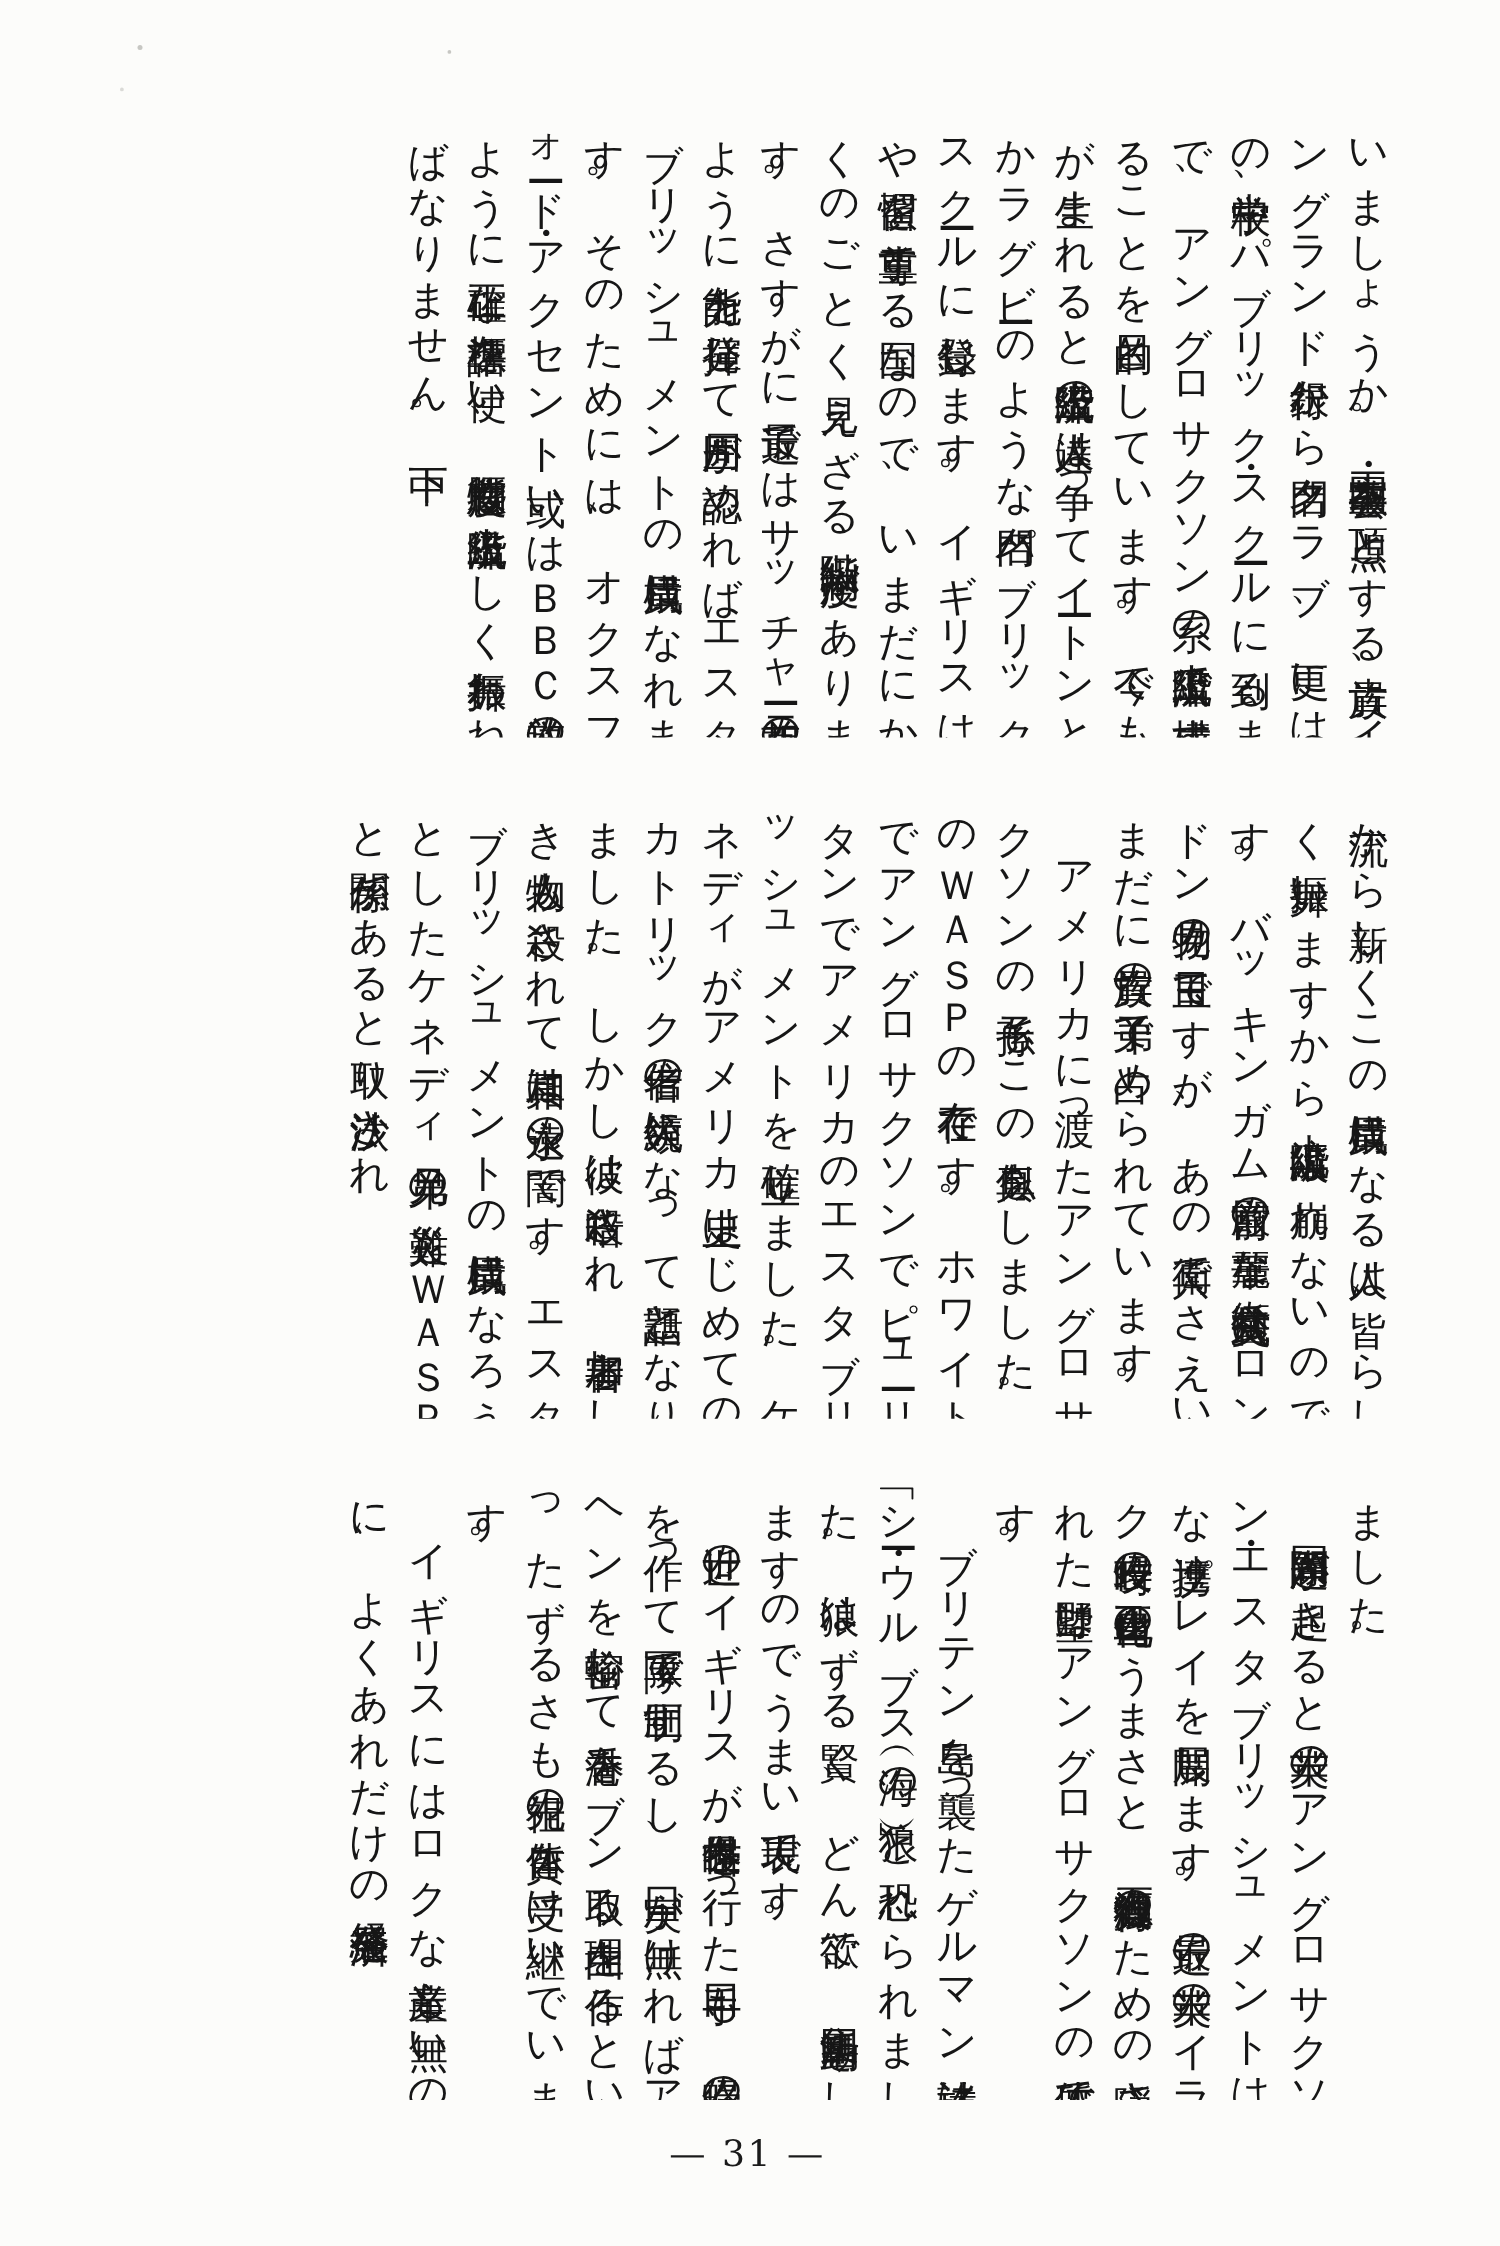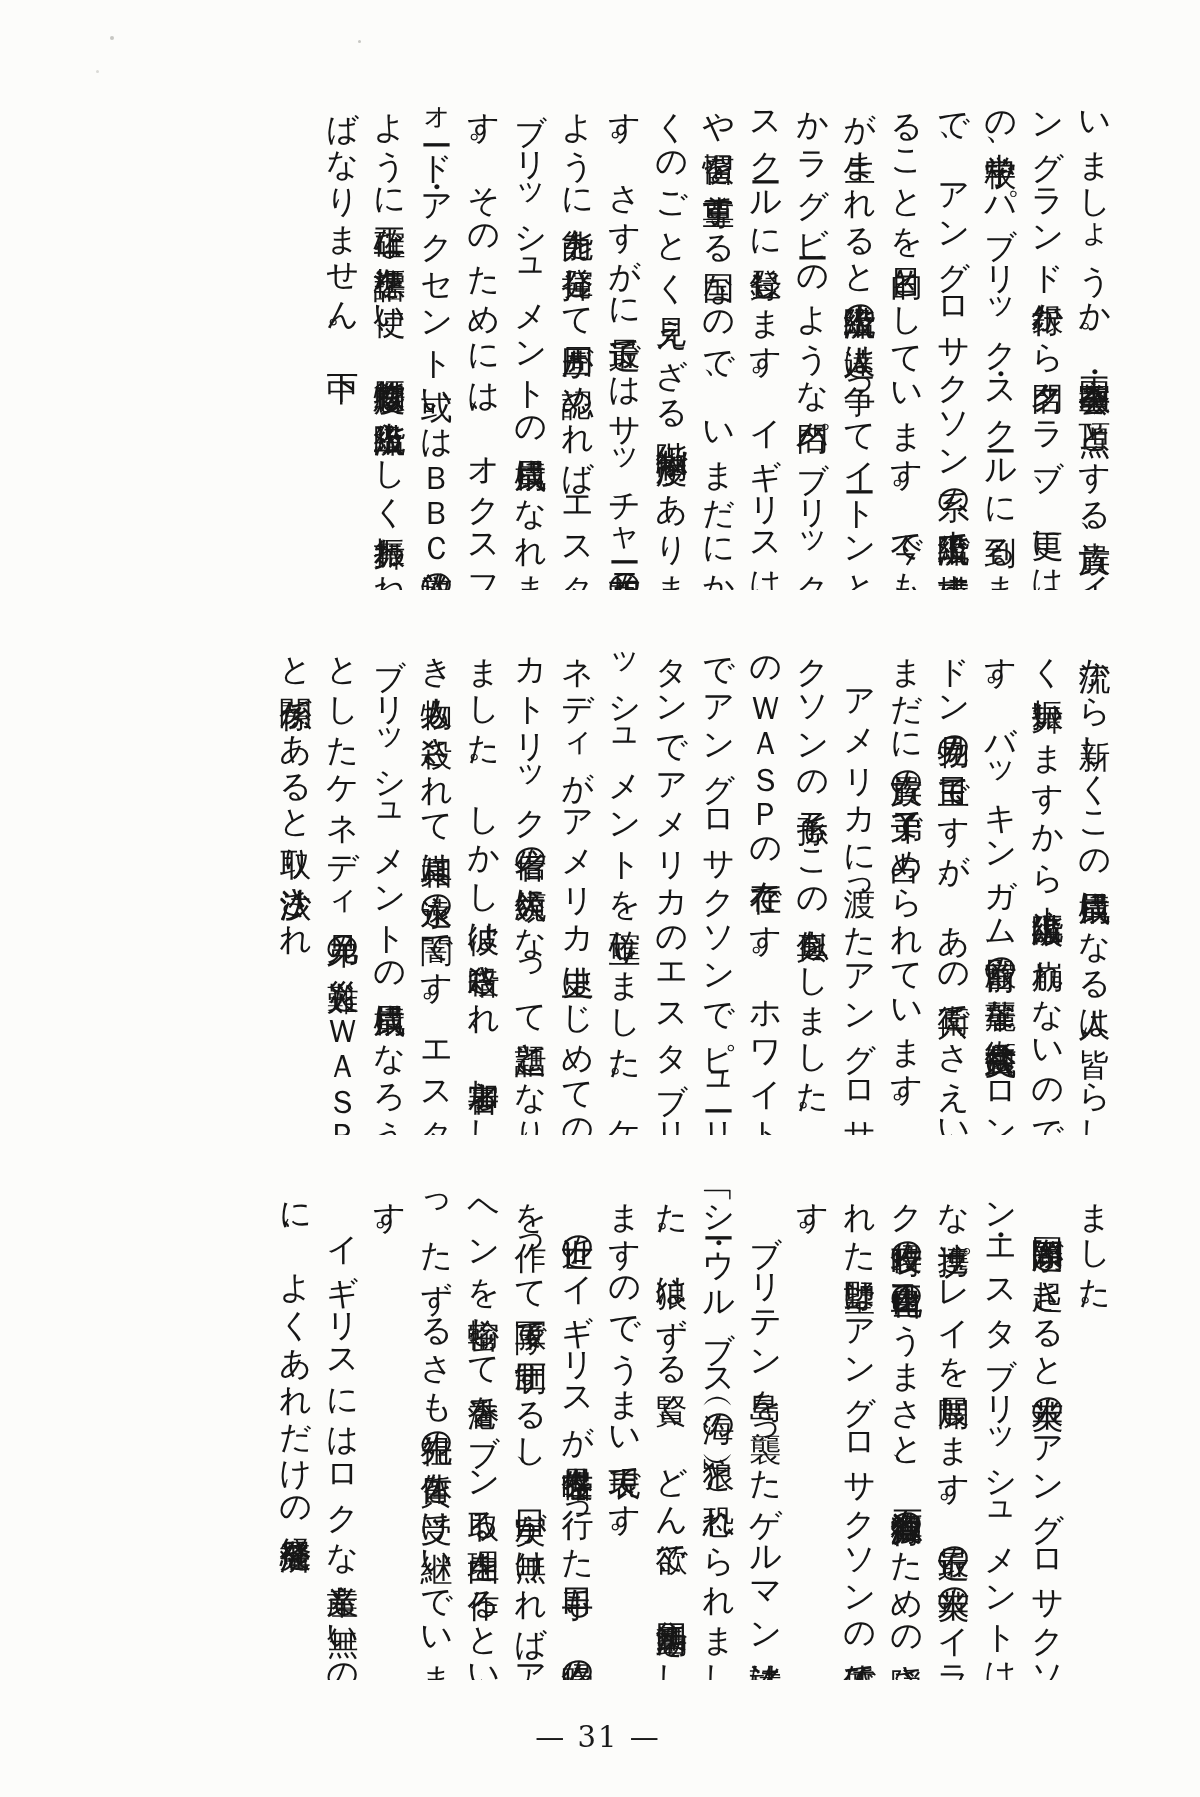--- a/index.html
+++ b/index.html
@@ -37,21 +37,21 @@
     margin-top: 45px;
   }
   .para {
     margin: 0;
     padding: 0;
   }
   .para.indent {
     text-indent: 1em;
   }
   .page-number {
-    margin-top: 40px;
+    margin-top: 26px;
     text-align: center;
     font-size: 29px;
     letter-spacing: 2px;
     color: #1a1a1a;
   }
   
   .speck {
     position: absolute;
     border-radius: 50%;
     background: #9a9a96;

